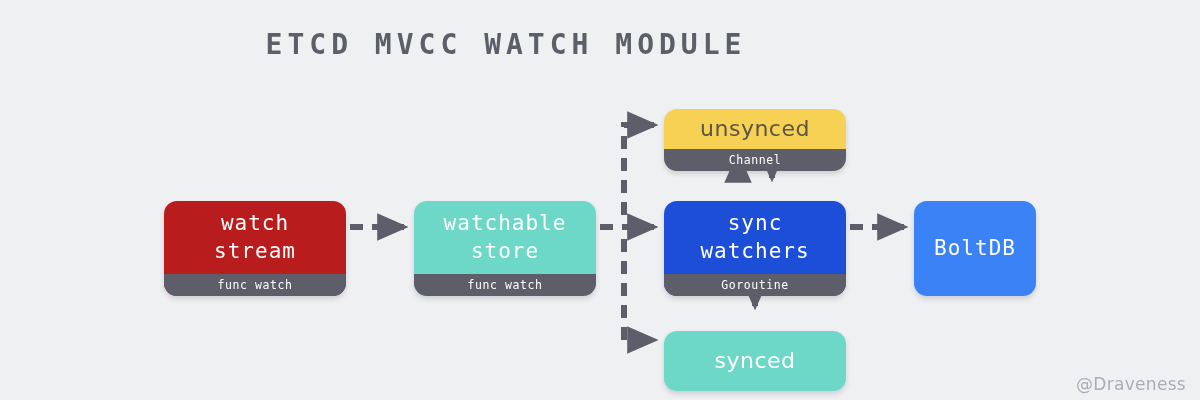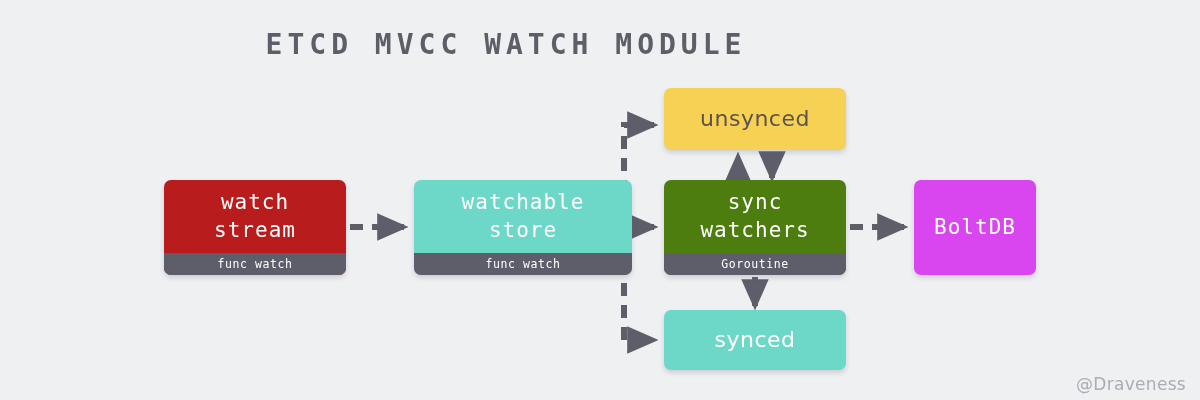--- a/index.html
+++ b/index.html
@@ -31,26 +31,27 @@
     font-size: 28px;
     font-weight: bold;
     letter-spacing: 5px;
     color: #5c5f68;
     white-space: pre;
   }
 
   
   .node {
     position: absolute;
-    border-radius: 7px;
+    border-radius: 13px;
     box-shadow: 0 3px 5px rgba(90,95,110,0.22);
     overflow: hidden;
     display: flex;
     flex-direction: column;
     box-sizing: border-box;
+    margin-top: 21px;
   }
   .node-body {
     flex: 1 1 auto;
     display: flex;
     flex-direction: column;
     align-items: center;
     justify-content: center;
     text-align: center;
     font-family: "DejaVu Sans Mono", "Liberation Mono", monospace;
     font-size: 21px;
@@ -68,27 +69,27 @@
     font-size: 11.5px;
     letter-spacing: 0.6px;
     display: flex;
     align-items: center;
     justify-content: center;
     white-space: pre;
   }
 
   
   #node-watch-stream     { left:164px; top:180px; width:182px; height:95px; background:#b91c1c; }
-  #node-watchable-store  { left:414px; top:180px; width:218px; height:95px; background:#6ed8c8; }
+  #node-watchable-store  { left:414px; top:180px; width:182px; height:95px; background:#6ed8c8; }
   #node-unsynced         { left:664px; top:88px;  width:182px; height:62px; background:#f7d154; }
   #node-unsynced .node-body { color:#5c5448; font-family:"DejaVu Sans","Liberation Sans",sans-serif; font-size:22px; letter-spacing:0.5px; }
-  #node-sync-watchers    { left:664px; top:180px; width:182px; height:95px; background:#4d7c0f; }
+  #node-sync-watchers    { left:664px; top:180px; width:182px; height:95px; background:#1d4ed8; }
   #node-synced           { left:664px; top:310px; width:182px; height:60px; background:#6ed8c8; }
   #node-synced .node-body { font-family:"DejaVu Sans","Liberation Sans",sans-serif; font-size:22px; letter-spacing:0.5px; }
-  #node-boltdb           { left:914px; top:180px; width:122px; height:95px; background:#d946ef; }
+  #node-boltdb           { left:914px; top:180px; width:122px; height:95px; background:#3b82f6; }
 
   
   #connectors {
     position: absolute;
     left: 0;
     top: 0;
     width: 1200px;
     height: 400px;
     pointer-events: none;
   }
@@ -148,20 +149,21 @@
   </div>
 
   <div class="node" id="node-watchable-store">
     <div class="node-body">watchable
 store</div>
     <div class="node-footer">func watch</div>
   </div>
 
   <div class="node" id="node-unsynced">
     <div class="node-body">unsynced</div>
+    <div class="node-footer">Channel</div>
   </div>
 
   <div class="node" id="node-sync-watchers">
     <div class="node-body">sync
 watchers</div>
     <div class="node-footer">Goroutine</div>
   </div>
 
   <div class="node" id="node-synced">
     <div class="node-body">synced</div>

